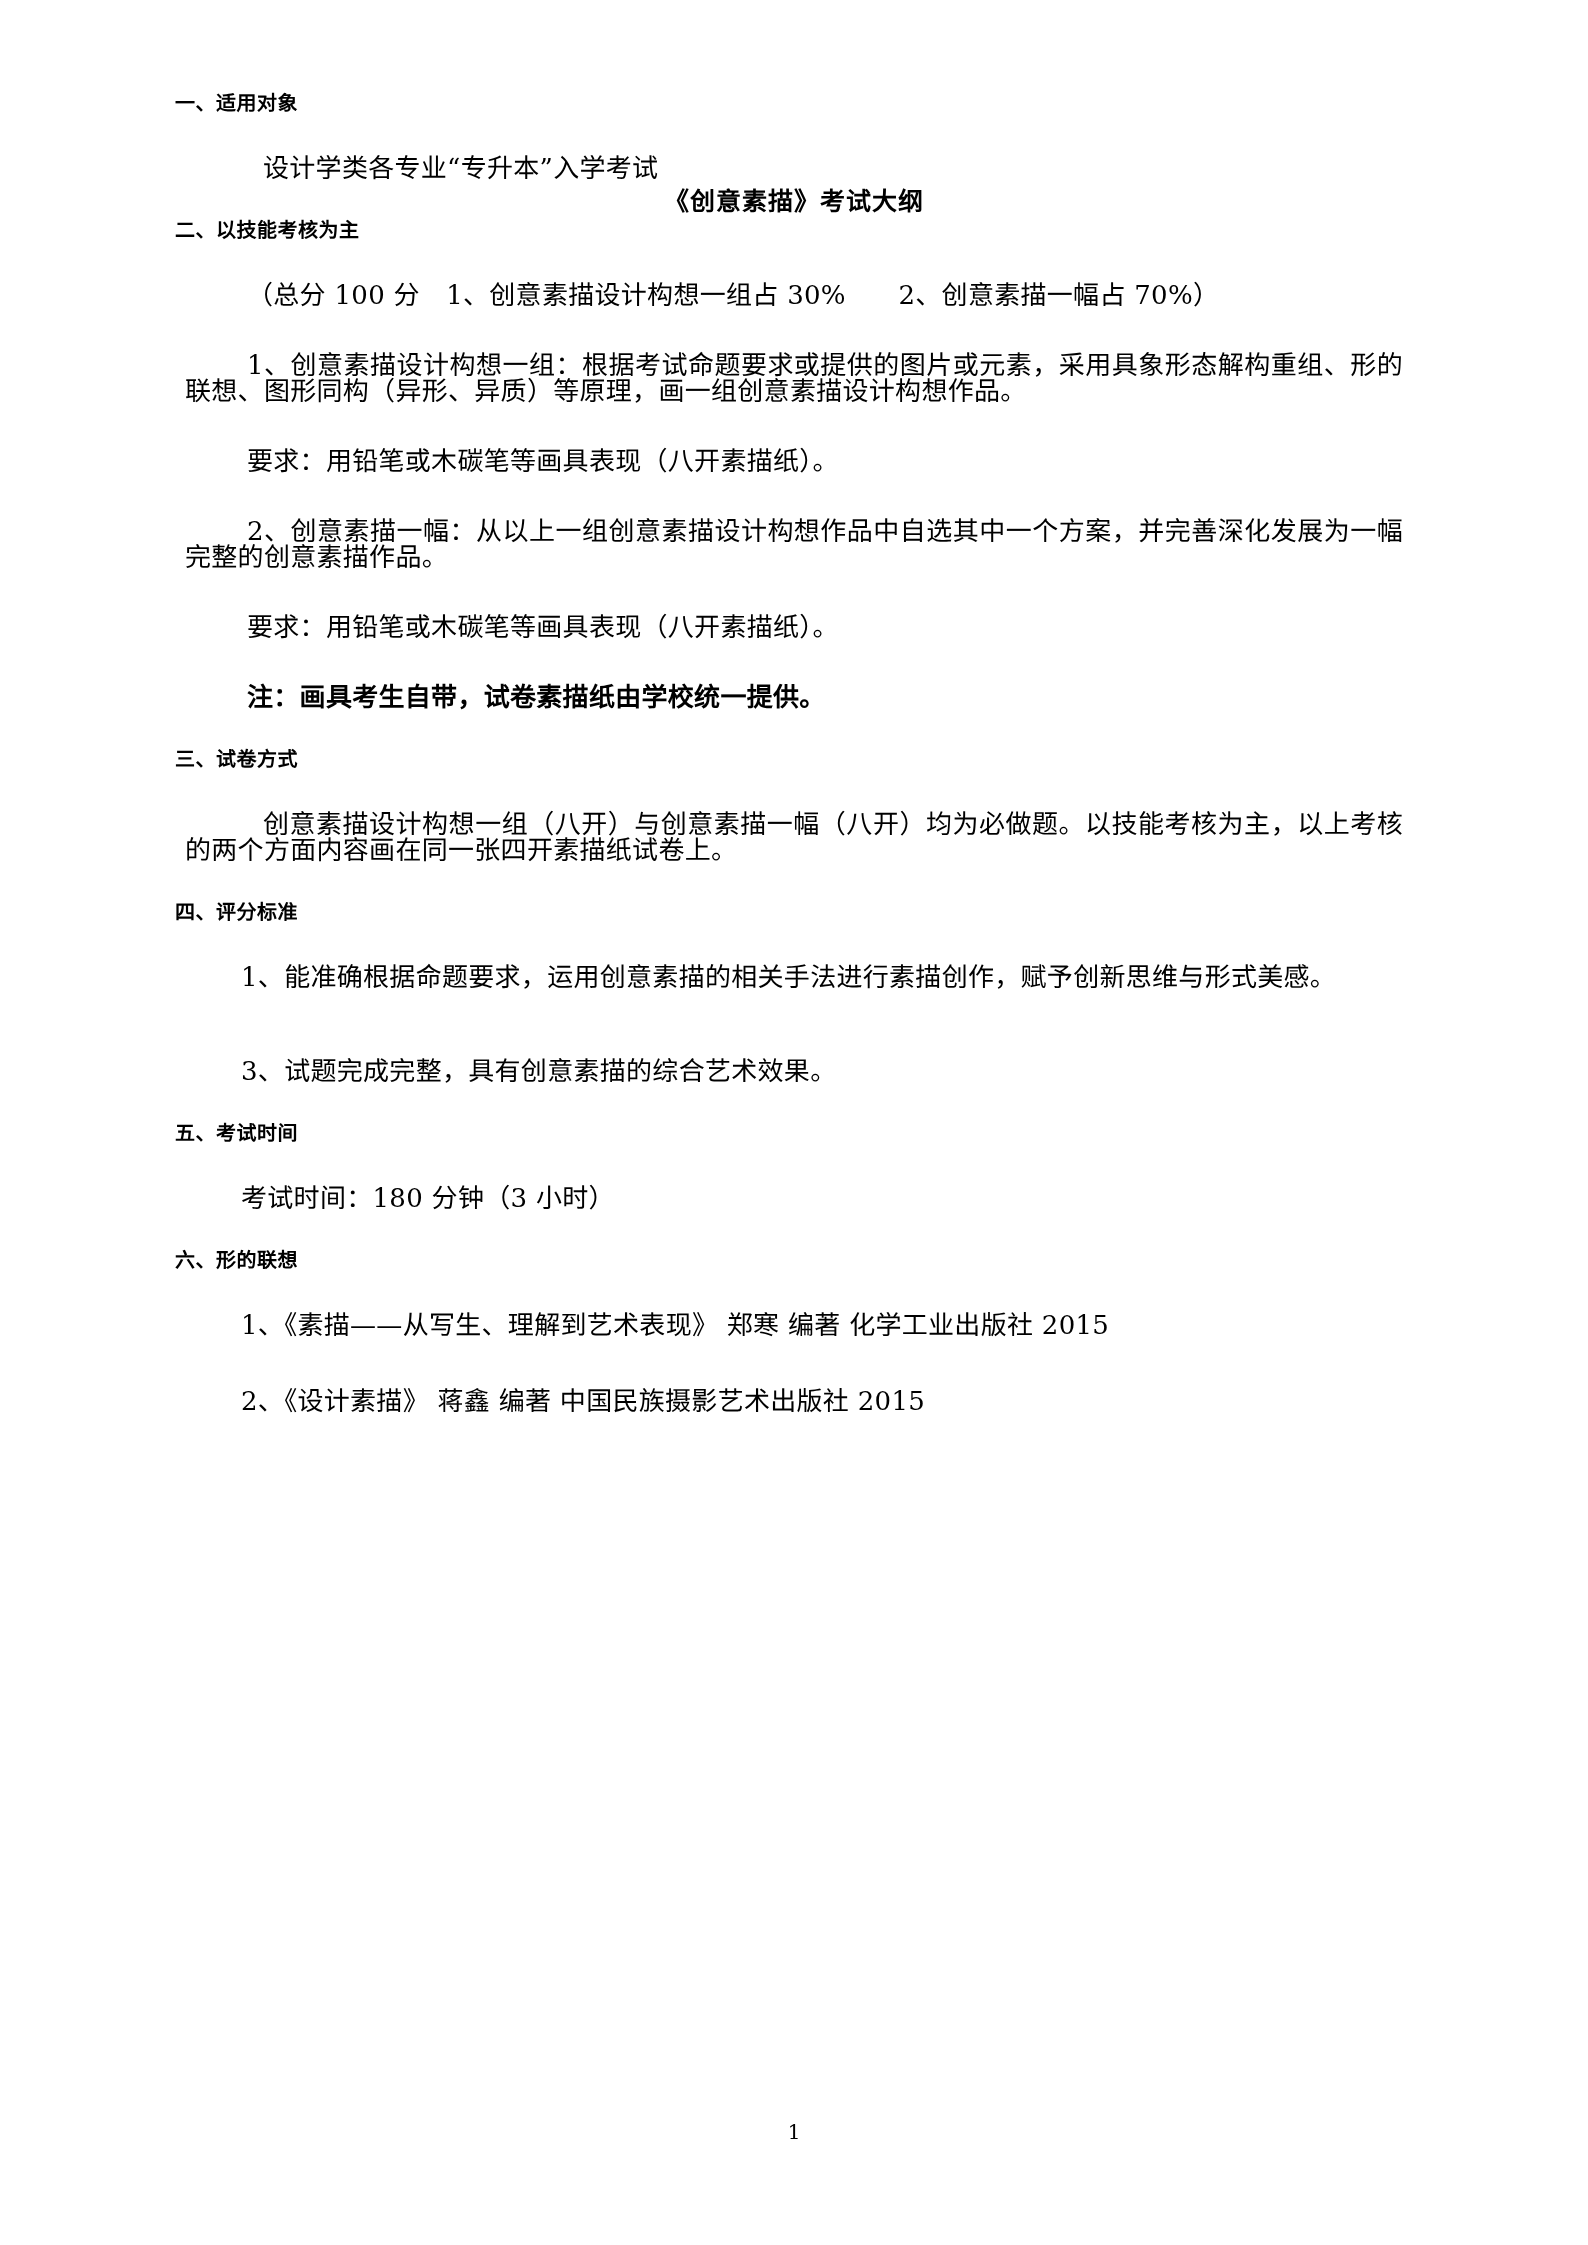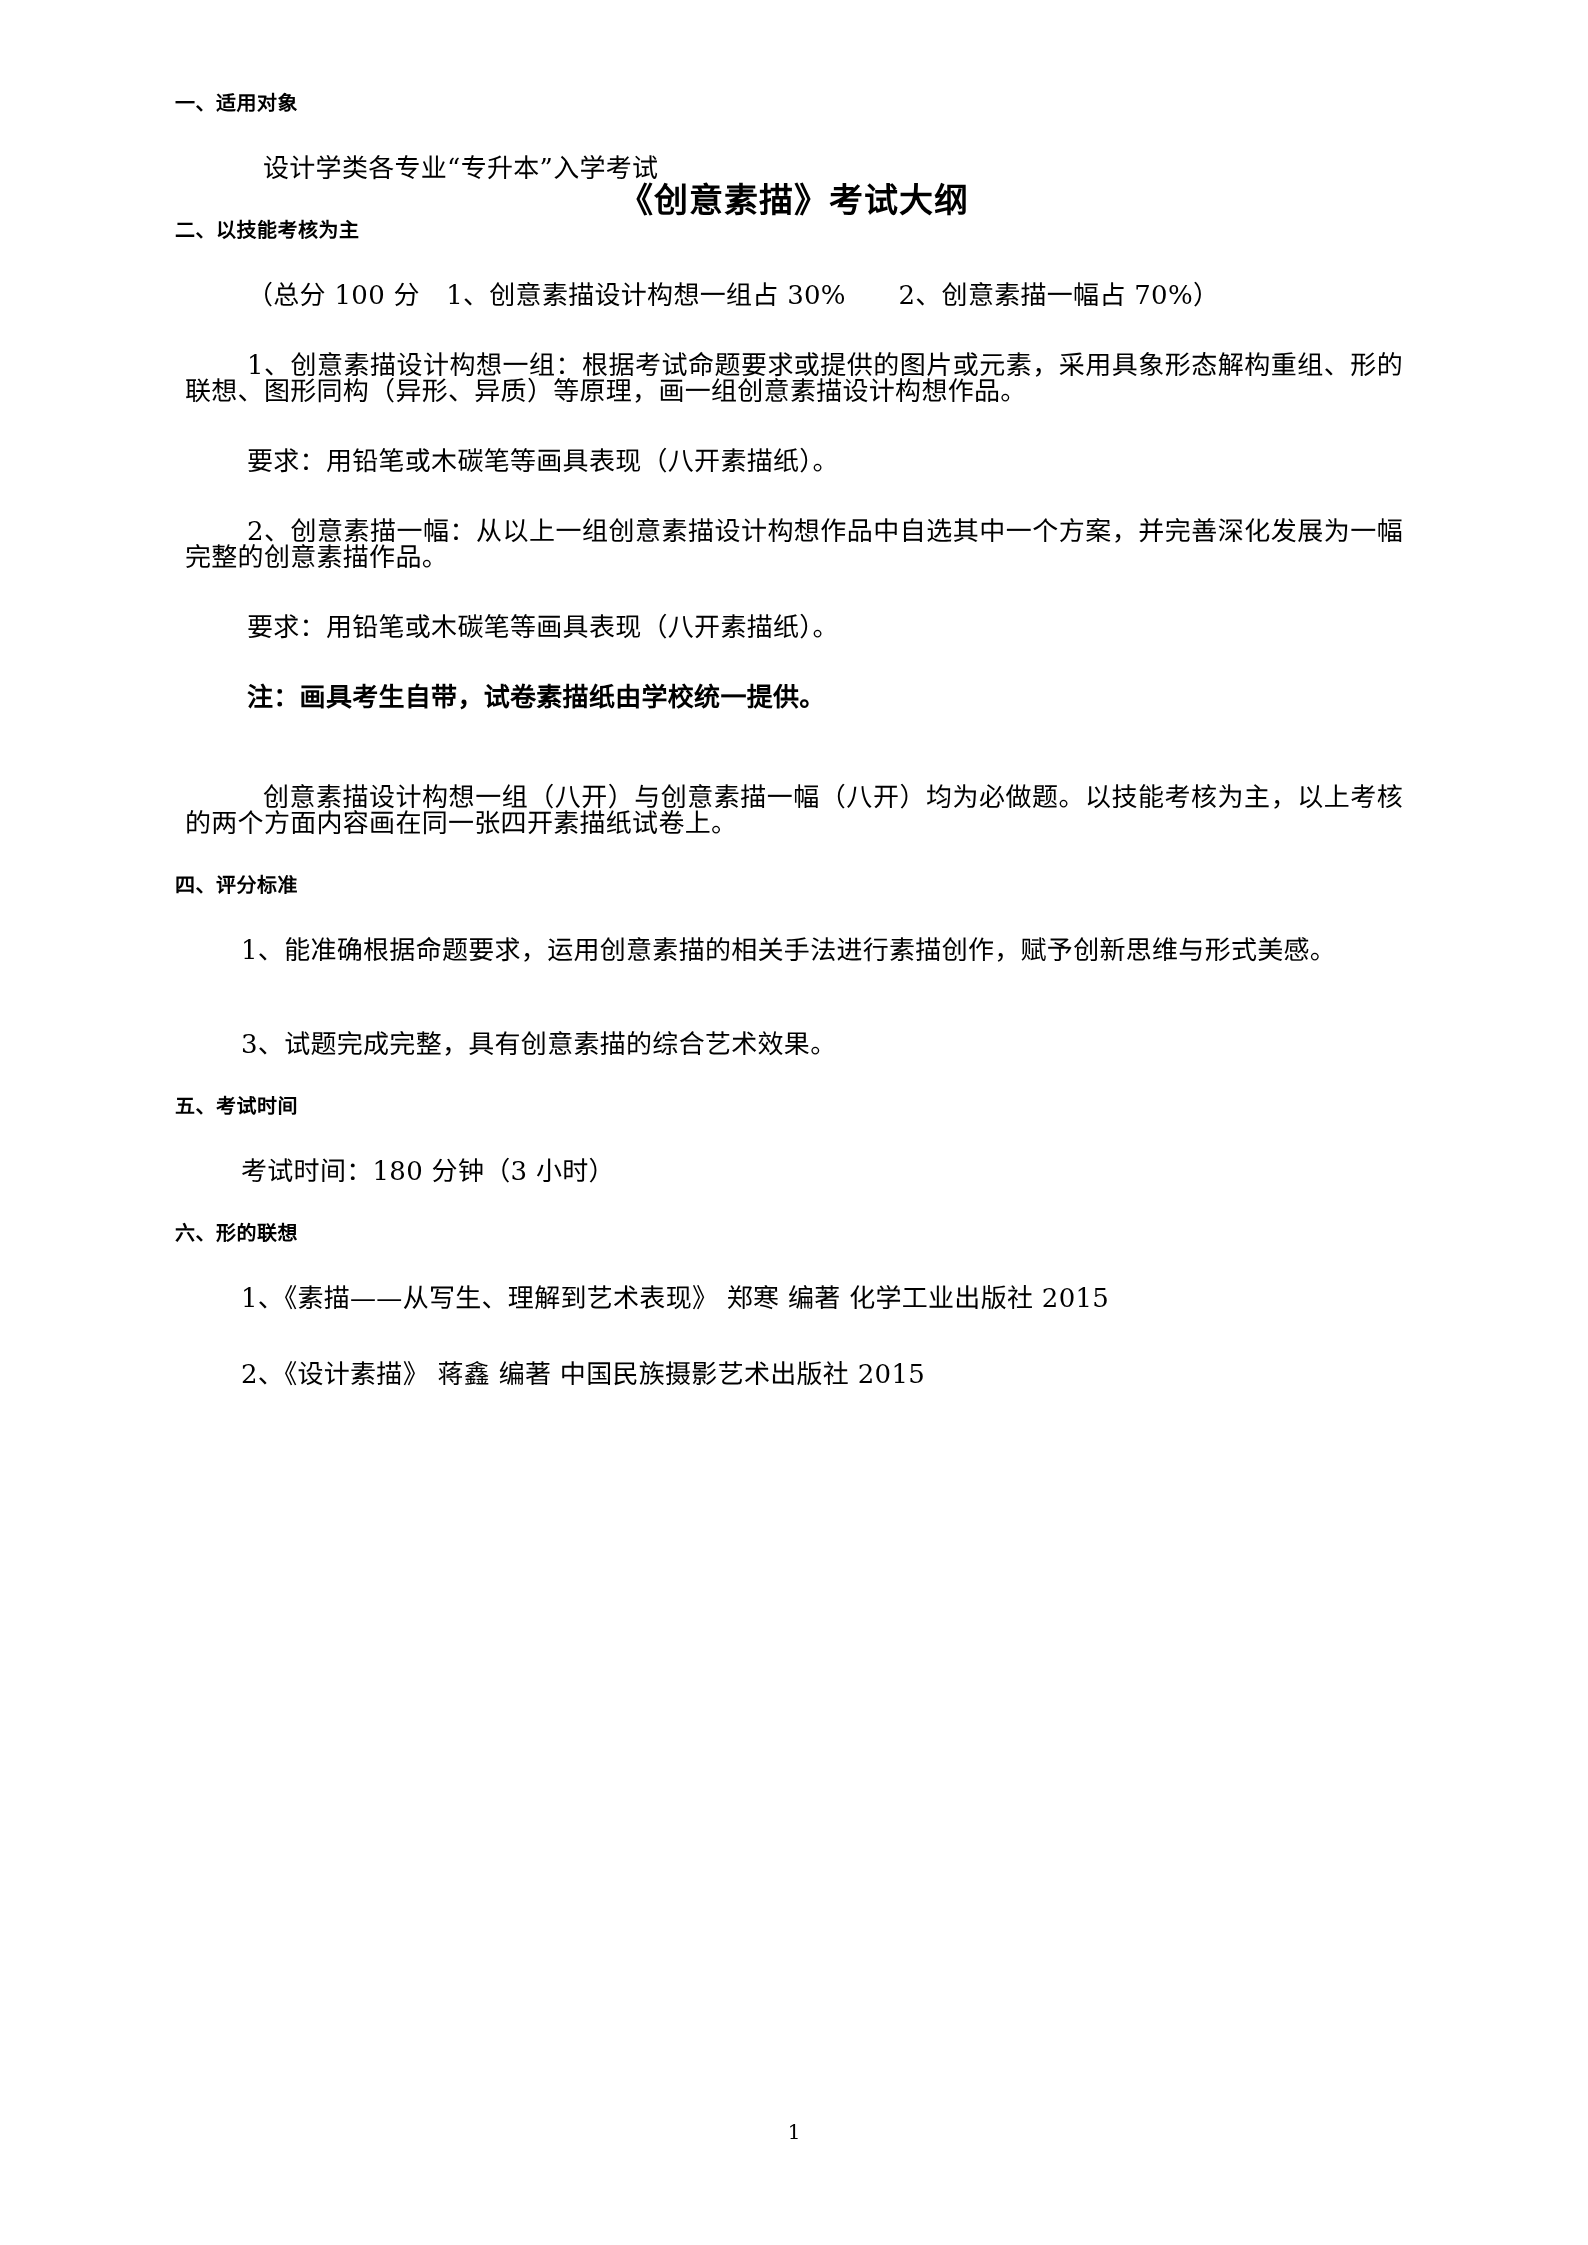--- a/index.html
+++ b/index.html
@@ -19,25 +19,25 @@
   }
   .content {
     position: absolute;
     left: 175px;
     top: 0;
     width: 1238px;
   }
   .doc-title {
     font-family: "DejaVu Sans", "Liberation Sans", sans-serif;
     font-weight: bold;
-    font-size: 34px;
+    font-size: 25px;
     text-align: center;
     letter-spacing: 1px;
     color: #000000;
-    margin: 0;
+    margin: 8px;
     padding-top: 178px;
     line-height: 1.3;
   }
   .section-heading {
     font-family: "DejaVu Sans", "Liberation Sans", sans-serif;
     font-weight: bold;
     font-size: 20px;
     color: #000000;
     line-height: 1.35;
     margin: 0;
@@ -103,20 +103,21 @@
     <div class="body-line indent-2">要求：用铅笔或木碳笔等画具表现（八开素描纸）。</div>
     <div class="gap-para"></div>
     <div class="body-line indent-2">2、创意素描一幅：从以上一组创意素描设计构想作品中自选其中一个方案，并完善深化发展为一幅完整的创意素描作品。</div>
     <div class="gap-para"></div>
     <div class="body-line indent-2">要求：用铅笔或木碳笔等画具表现（八开素描纸）。</div>
     <div class="gap-para"></div>
     <div class="body-line bold indent-2">注：画具考生自带，试卷素描纸由学校统一提供。</div>
 
     <div class="gap-body-h"></div>
 
+    <div class="section-heading">三、试卷方式</div>
     <div class="gap-h-body"></div>
     <div class="body-line indent-deep">创意素描设计构想一组（八开）与创意素描一幅（八开）均为必做题。以技能考核为主，以上考核的两个方面内容画在同一张四开素描纸试卷上。</div>
 
     <div class="gap-body-h"></div>
 
     <div class="section-heading">四、评分标准</div>
     <div class="gap-h-body"></div>
     <div class="body-line indent-1">1、能准确根据命题要求，运用创意素描的相关手法进行素描创作，赋予创新思维与形式美感。</div>
     <div class="gap-para"></div>
     <div class="gap-para"></div>

